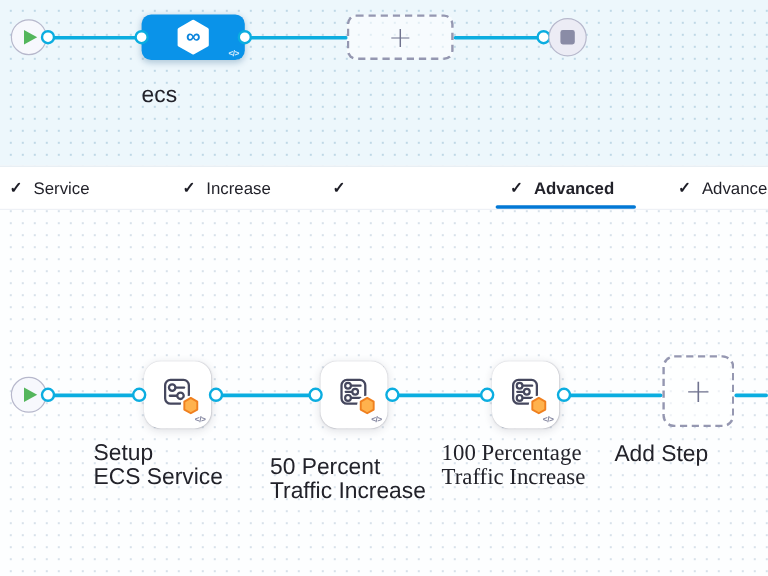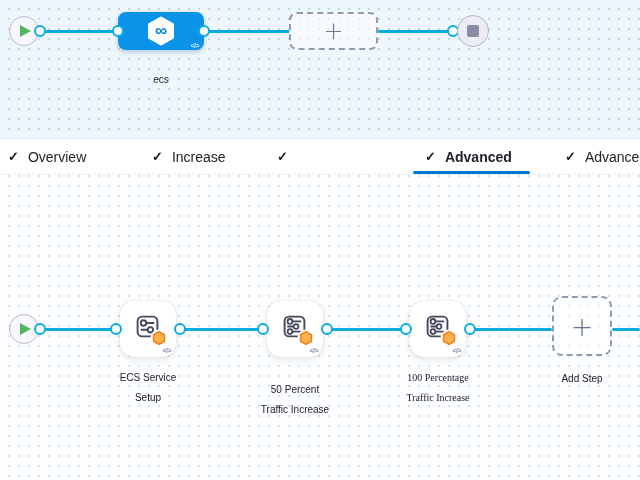--- a/index.html
+++ b/index.html
@@ -43,22 +43,22 @@
   .hex-wrap .inf { position:absolute; left:0; top:0; width:30px; height:30px;
     display:flex; align-items:center; justify-content:center;
     color:#0a84dc; font-size:17px; font-weight:bold; line-height:1; }
 
   .dashed-box { position:absolute; border:2px dashed #9597b1; border-radius:8px;
     background:rgba(255,255,255,.55);
     display:flex; align-items:center; justify-content:center; }
   .plus { color:#70738f; font-size:24px; font-weight:300; line-height:1;
     font-family:"DejaVu Sans", sans-serif; }
 
-  .node-label { position:absolute; color:#22222a; font-size:10px;
-    text-align:center; line-height:20px; }
+  .node-label { position:absolute; color:#22222a; font-size:19px;
+    line-height:20px; }
 
   .step-card { position:absolute; top:126px; width:56px; height:56px;
     background:#fff; border-radius:14px;
     box-shadow:0 2px 7px rgba(40,41,61,.14), 0 0 1px rgba(40,41,61,.18); }
   .step-card svg.slider-ic { position:absolute; left:14px; top:12px; }
   .step-card .badge { position:absolute; left:30px; top:28px; }
   .step-card .code { position:absolute; right:5px; bottom:3px; color:#8486a0;
     font-size:7px; font-weight:bold; letter-spacing:-.5px; }
 
   
@@ -107,21 +107,21 @@
     <div class="round-node stop" style="left:457px; top:15px;">
       <div class="stop-sq"></div>
     </div>
 
     <div class="node-label" style="left:118px; top:70px; width:86px;">ecs</div>
   </div>
 
   <div class="tabbar">
     <div class="tab" style="left:8px;">
       <span class="check">✓</span>
-      <span>Overview</span>
+      <span>Service</span>
     </div>
     <div class="tab" style="left:152px;">
       <span class="check">✓</span>
       <span>Increase</span>
     </div>
     <div class="tab" style="left:277px;">
       <span class="check">✓</span>
     </div>
     <div class="tab active" style="left:425px;">
       <span class="check">✓</span>
@@ -200,22 +200,22 @@
     <div class="port" style="left:257px; top:148px;"></div>
     <div class="port" style="left:321px; top:148px;"></div>
     <div class="port" style="left:400px; top:148px;"></div>
     <div class="port" style="left:464px; top:148px;"></div>
 
     <div class="dashed-box" style="left:552px; top:121px; width:60px; height:60px; border-radius:10px;">
       <span class="plus" style="font-size:27px;">+</span>
     </div>
 
     <div class="node-label" style="left:78px; top:193px; width:140px;">
+      <div>Setup</div>
       <div>ECS Service</div>
-      <div>Setup</div>
     </div>
     <div class="node-label" style="left:225px; top:205px; width:140px;">
       <div>50 Percent</div>
       <div>Traffic Increase</div>
     </div>
     <div class="node-label" style="left:368px; top:193px; width:140px;font-family:Liberation Serif, serif;">
       <div>100 Percentage</div>
       <div>Traffic Increase</div>
     </div>
     <div class="node-label" style="left:512px; top:194px; width:140px;">Add Step</div>

